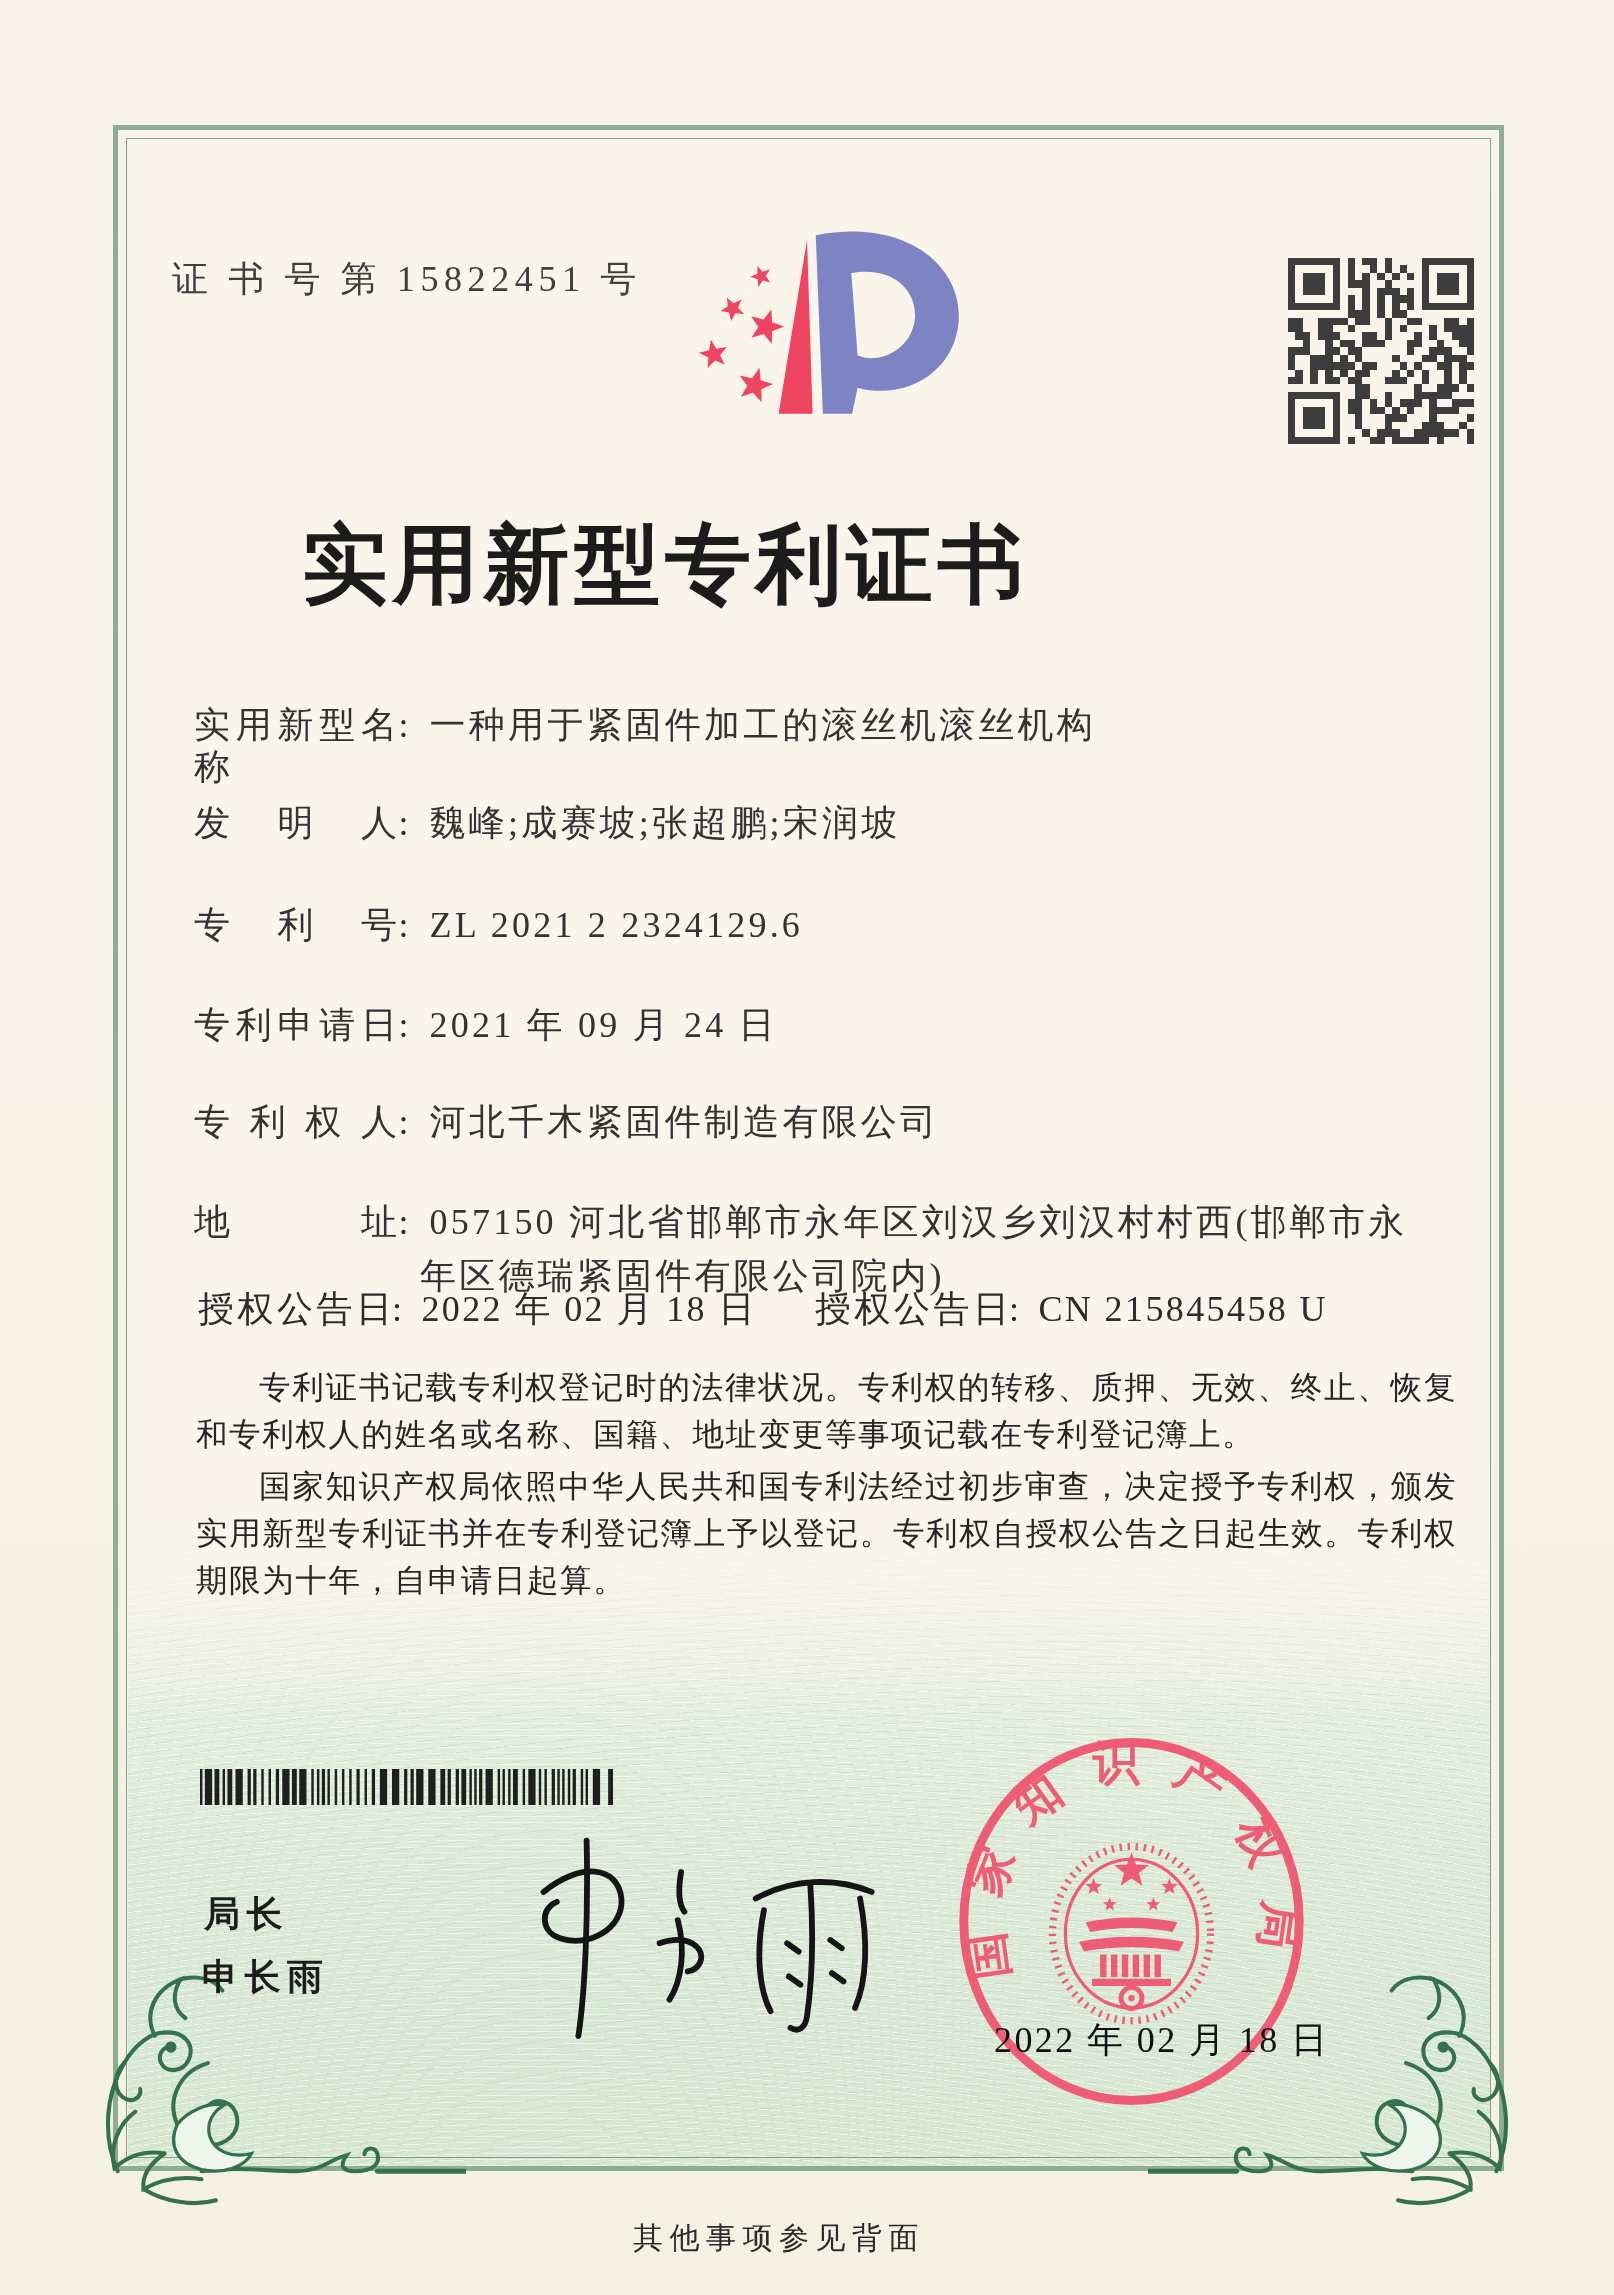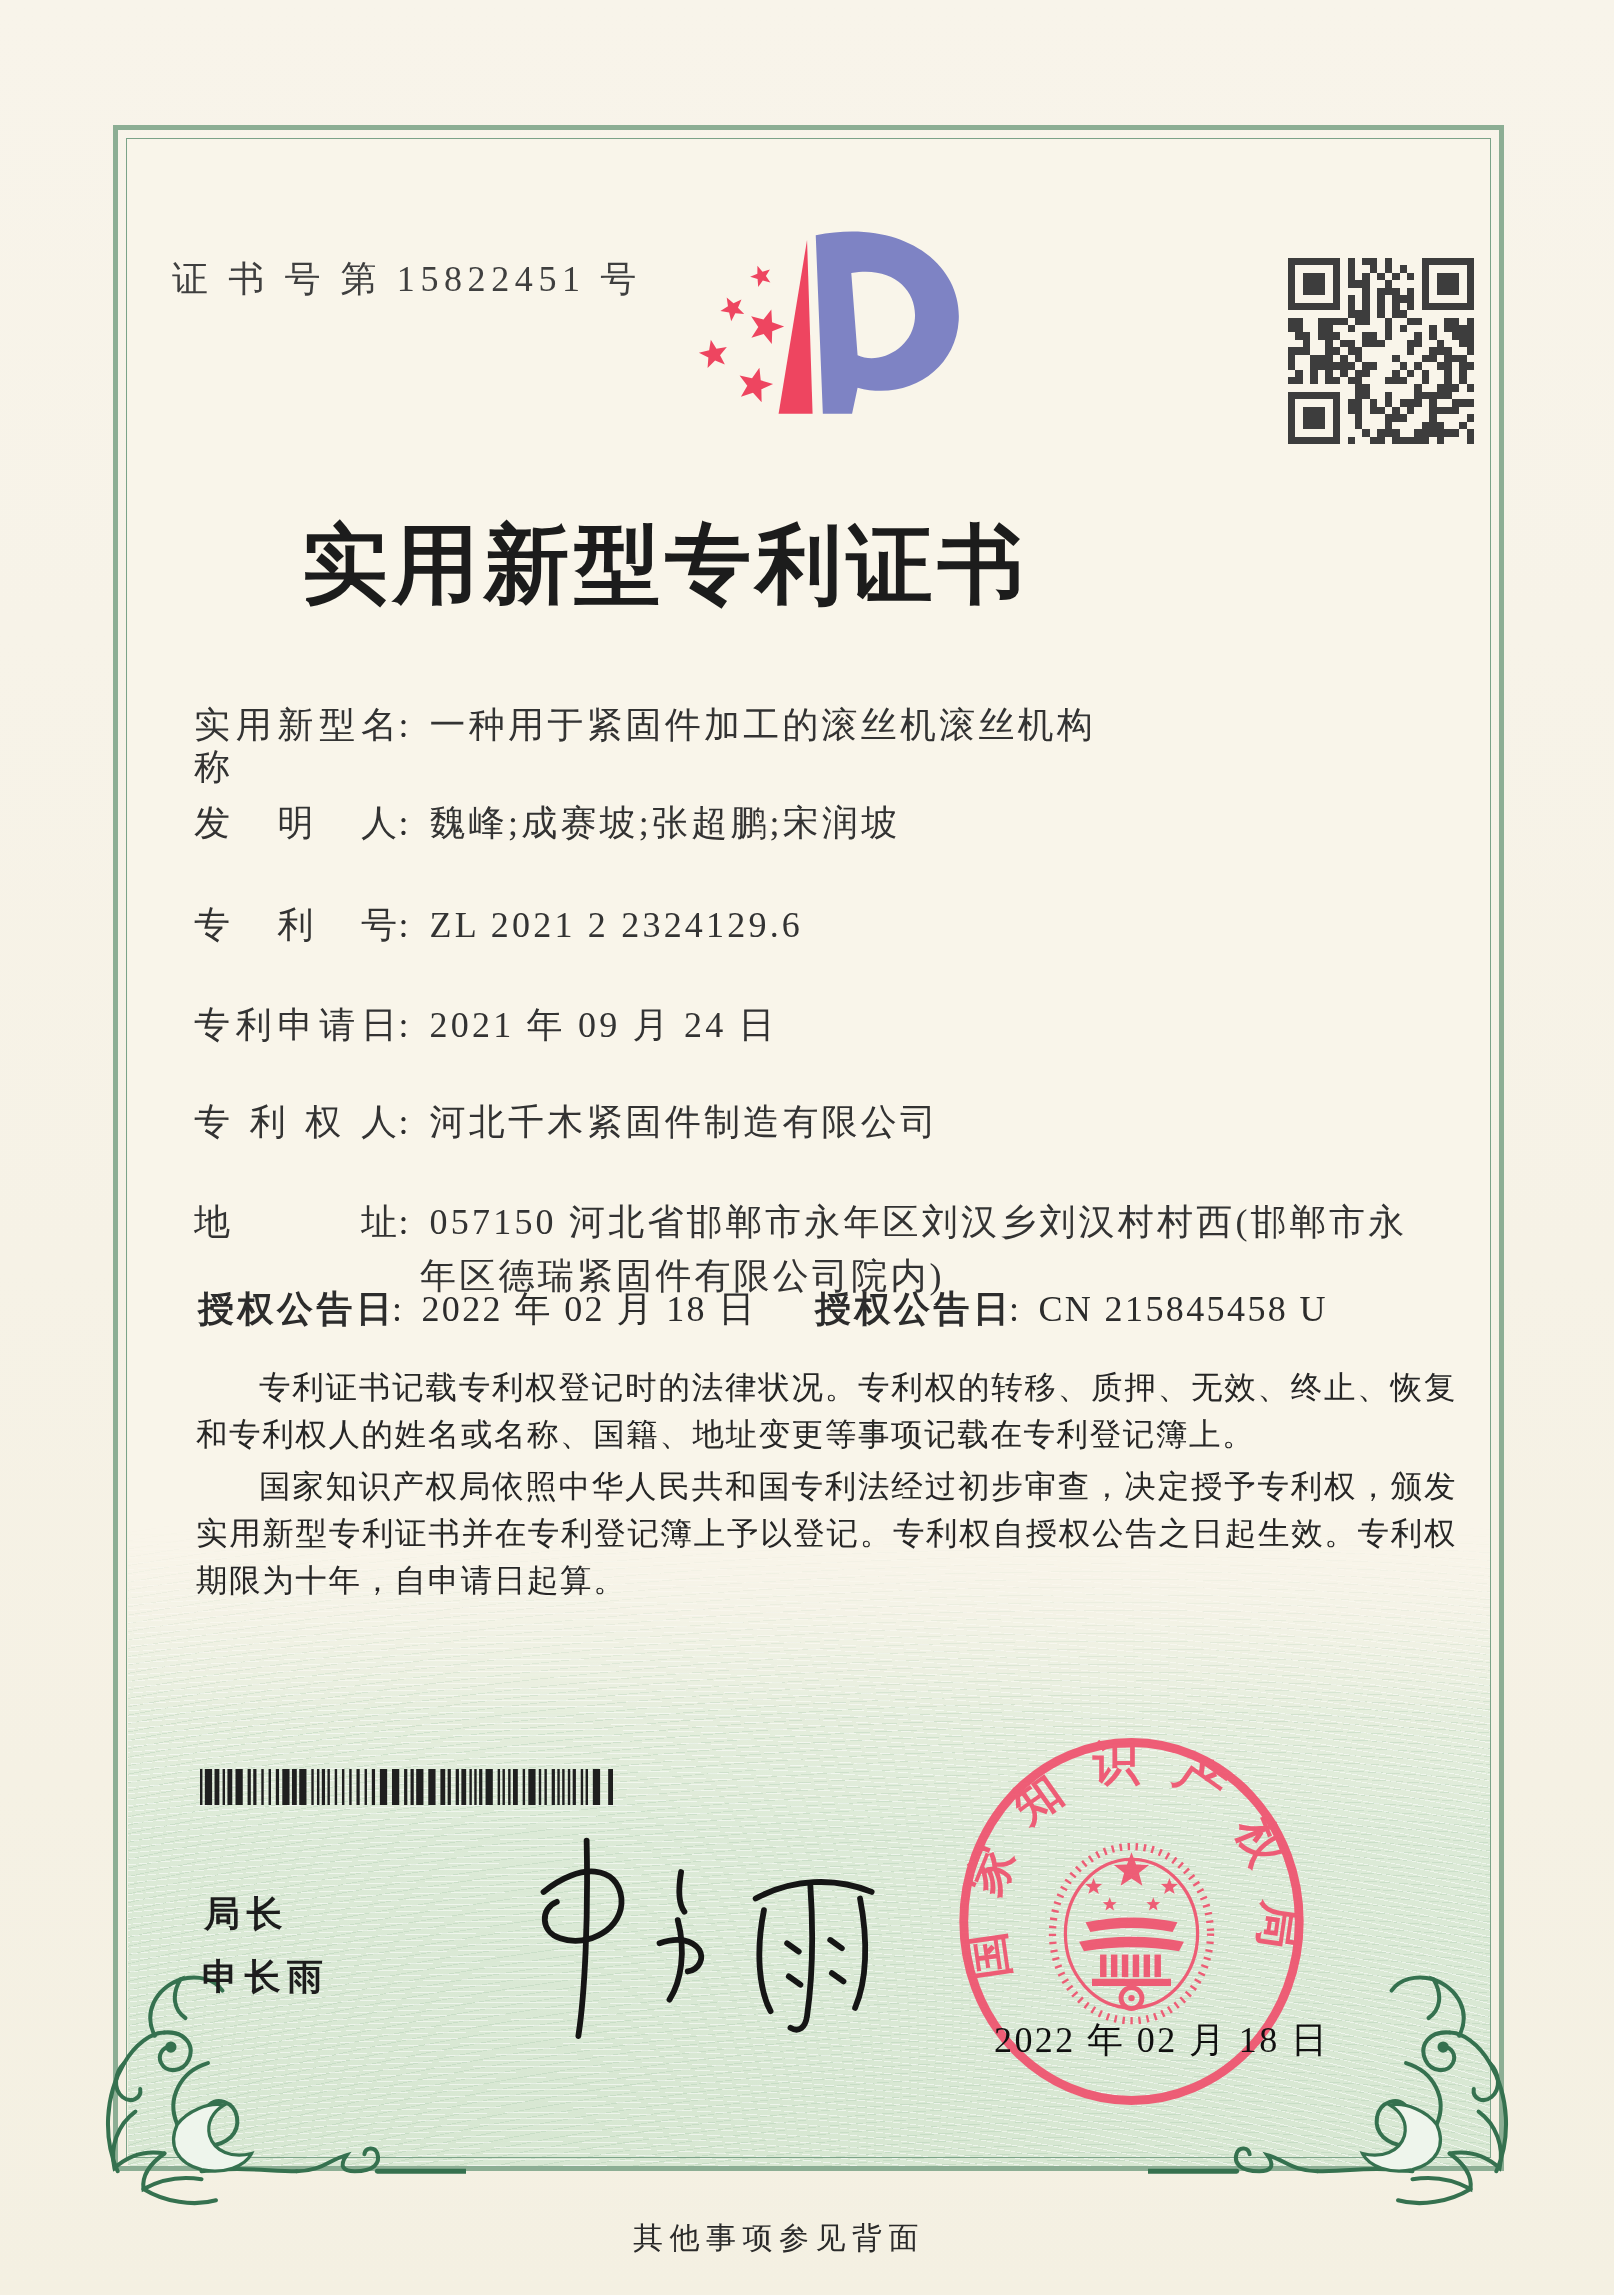--- a/index.html
+++ b/index.html
@@ -37,21 +37,21 @@
     font-size:86px; font-weight:bold; letter-spacing:4.8px; color:#1c1c1c; }
   
   .frow { position:absolute; left:194px; width:1275px; z-index:5; font-size:36px; line-height:1.18; color:#2c2c2c; }
   .frow .f-label { display:inline-block; width:203px; text-align:justify; text-align-last:justify;
     vertical-align:top; color:#333; }
   .frow .f-colon { display:inline-block; margin:0 21px 0 1.6px; }
   .frow .f-value { display:inline-block; vertical-align:top; letter-spacing:3.2px; max-width:1001px; color:#333; }
   .frow .f-value2 { margin-left:226px; letter-spacing:3.2px; margin-top:11.3px; color:#333; }
   #row-0{top:704px} #row-1{top:802px} #row-2{top:904px} #row-3{top:1004px} #row-4{top:1101px} #row-5{top:1201px}
   .grant-row { position:absolute; top:1285px; left:198px; width:1275px; z-index:5; font-size:36px; color:#2c2c2c; }
-  .grant-date-label,.grant-no-label { display:inline-block; text-align:justify; text-align-last:justify; width:194px;font-weight:bold; }
+  .grant-date-label,.grant-no-label { display:inline-block; text-align:justify; text-align-last:justify; width:194px; }
   .grant-no-pair { position:absolute; left:617px; top:0; white-space:nowrap; }
   .grant-value { letter-spacing:2.4px; margin-left:19.4px; }
   
   .paras { position:absolute; left:196px; top:1364px; width:1261px; z-index:5;
     font-size:31.5px; line-height:47px; letter-spacing:1.6px; text-align:justify; color:#262626; }
   .paras p { text-indent:2em; margin-bottom:4.8px; }
   
   .barcode { position:absolute; left:200px; top:1769px; width:413px; height:36px; z-index:5; }
   .director-title { position:absolute; left:204px; top:1890px; z-index:5;
     font-family:"Liberation Sans","DejaVu Sans",sans-serif; font-weight:bold; font-size:36px; letter-spacing:6.5px; color:#1d1d1d; }

